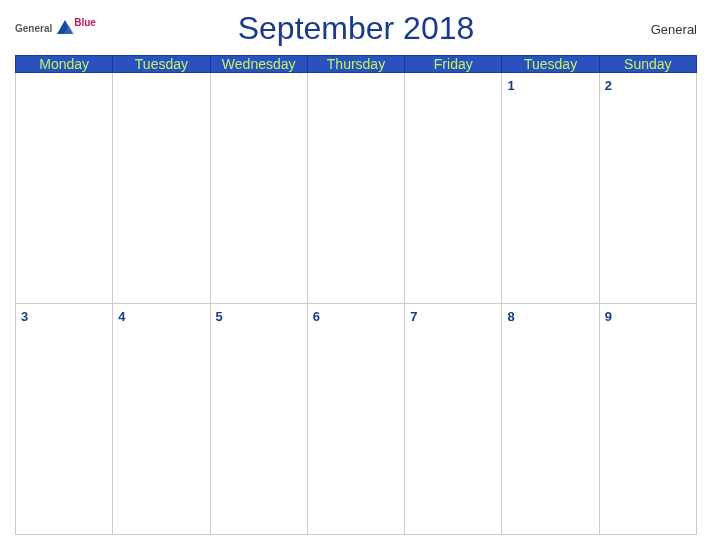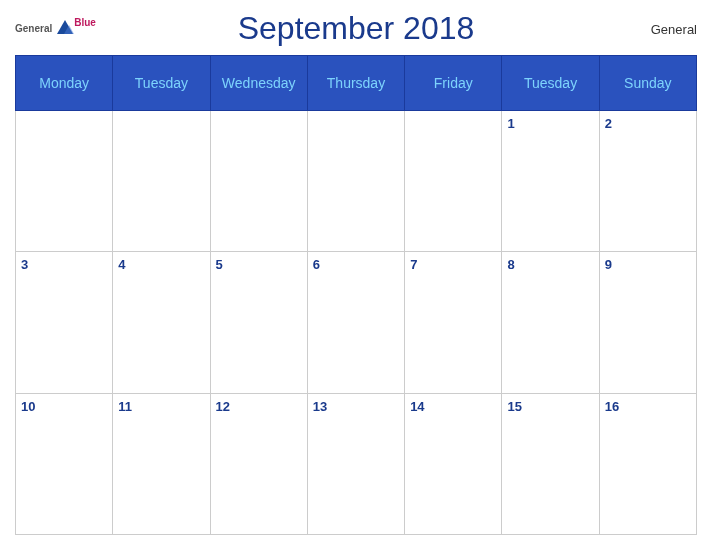--- a/index.html
+++ b/index.html
@@ -40,23 +40,23 @@
     }
 
     .calendar {
       width: 100%;
       border-collapse: collapse;
       flex: 1;
     }
 
     .calendar th {
       background-color: #2a52be;
-      color: #7dd3fc;
+      color: #bef264;
       text-align: center;
-      padding: 19px 4px;
+      padding: 0 4px;
       font-size: 14px;
       font-weight: normal;
       border: 1px solid #1a3a9c;
     }
 
     .calendar td {
       border: 1px solid #ccc;
       vertical-align: top;
       padding: 3px 5px;
       width: calc(100% / 7);
@@ -139,23 +139,14 @@
       </tr>
       <tr class="week-row">
         <td><span class="day-number">3</span></td>
         <td><span class="day-number">4</span></td>
         <td><span class="day-number">5</span></td>
         <td><span class="day-number">6</span></td>
         <td><span class="day-number">7</span></td>
         <td><span class="day-number">8</span></td>
         <td><span class="day-number">9</span></td>
       </tr>
-      <tr class="week-row">
-        <td><span class="day-number">10</span></td>
-        <td><span class="day-number">11</span></td>
-        <td><span class="day-number">12</span></td>
-        <td><span class="day-number">13</span></td>
-        <td><span class="day-number">14</span></td>
-        <td><span class="day-number">15</span></td>
-        <td><span class="day-number">16</span></td>
-      </tr>
     </tbody>
 </table>
 
 </body></html>

